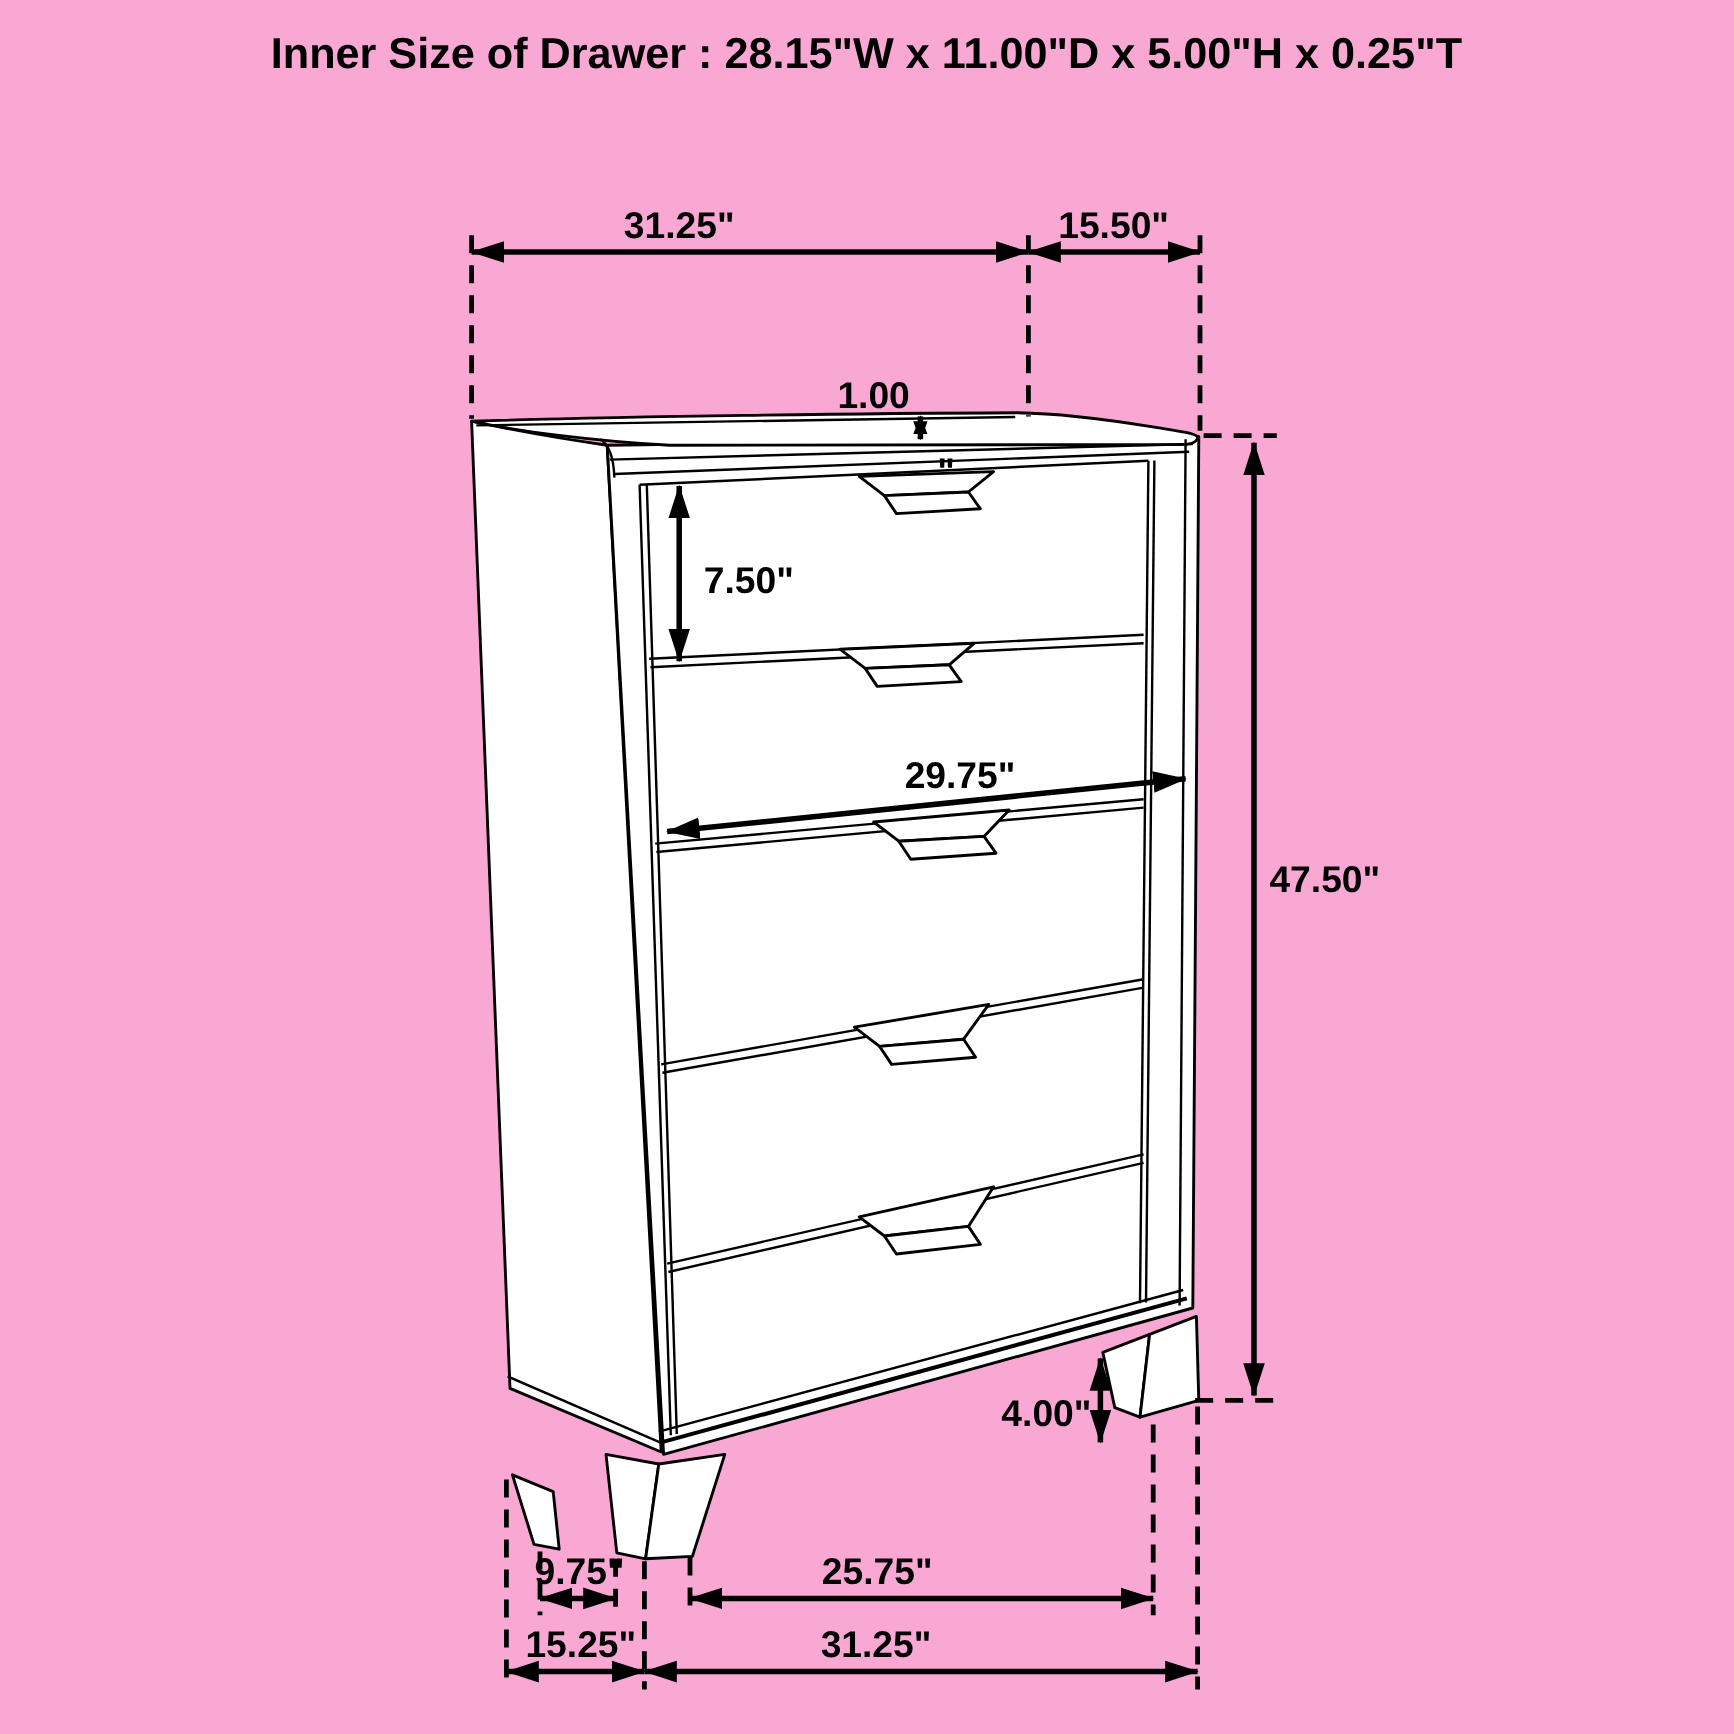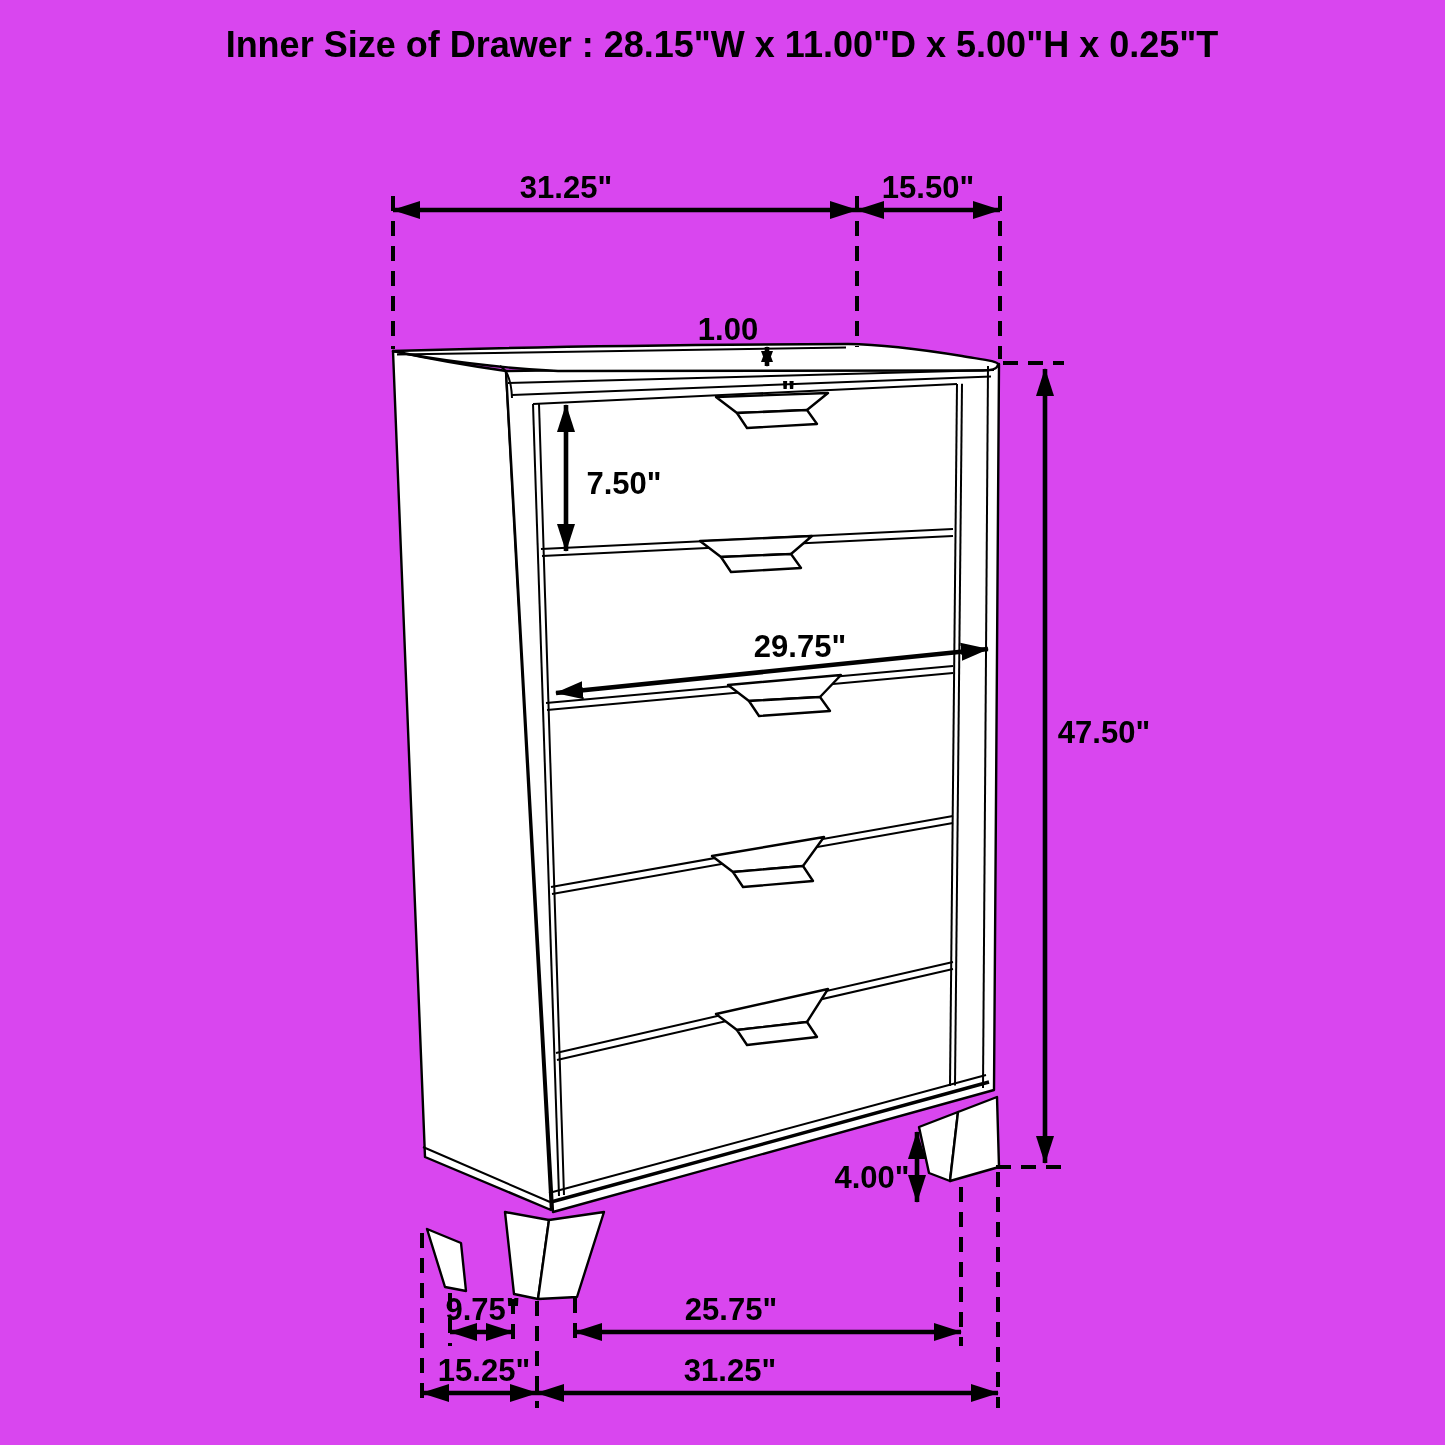--- a/index.html
+++ b/index.html
@@ -1,16 +1,16 @@
 <!DOCTYPE html>
 <html><head>
 <meta charset="utf-8">
 <style>
   html,body{margin:0;padding:0;background:#ffffff;}
-  .stage{width:1445px;height:1445px;position:relative;background:#d946ef;overflow:hidden;}
+  .stage{width:1445px;height:1445px;position:relative;background:#f9a8d4;overflow:hidden;}
   svg{display:block;}
   text{font-family:"Liberation Sans","DejaVu Sans",sans-serif;font-weight:bold;fill:#000;}
   .title-text{font-size:36px;}
   .dim-text{font-size:31px;}
   .outline{fill:#ffffff;stroke:#000;stroke-width:2.4;stroke-linejoin:round;}
   .thin{fill:none;stroke:#000;stroke-width:2;stroke-linejoin:round;}
   .thick{fill:none;stroke:#000;stroke-width:3.4;}
   .dim{stroke:#000;stroke-width:4.6;fill:none;}
   .dash{stroke:#000;stroke-width:4;fill:none;stroke-dasharray:15 10;}
 </style>

